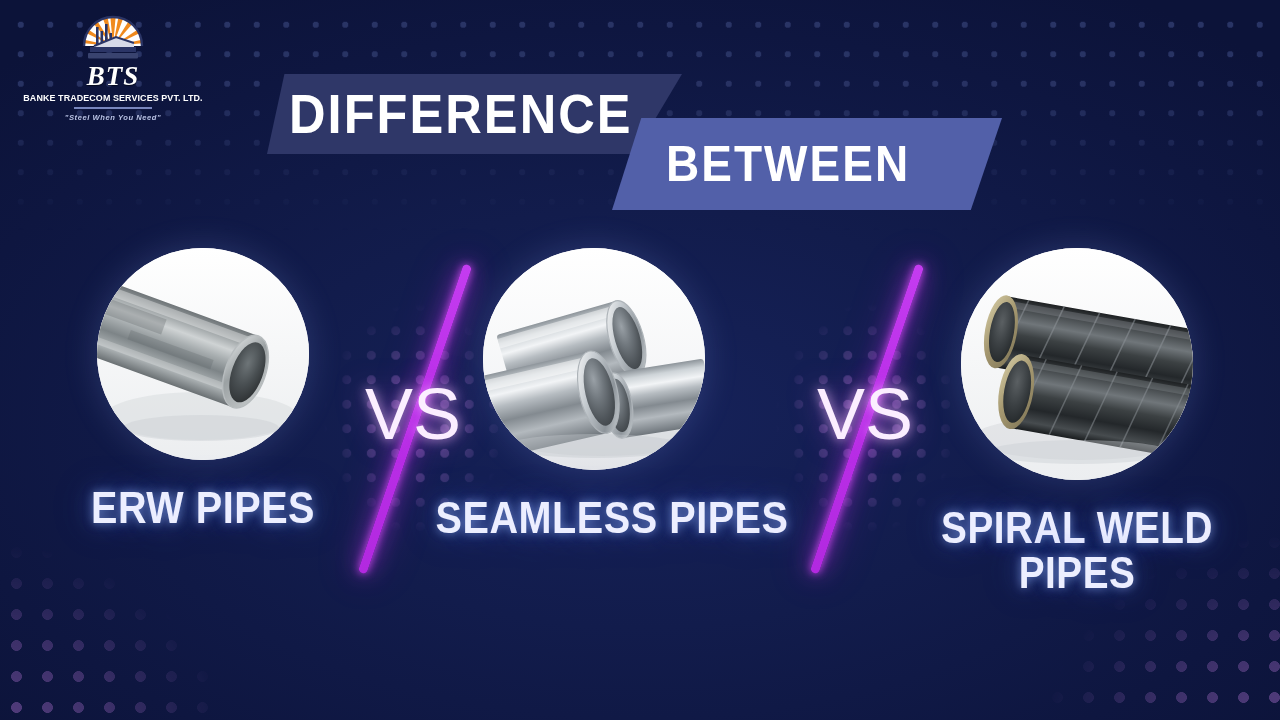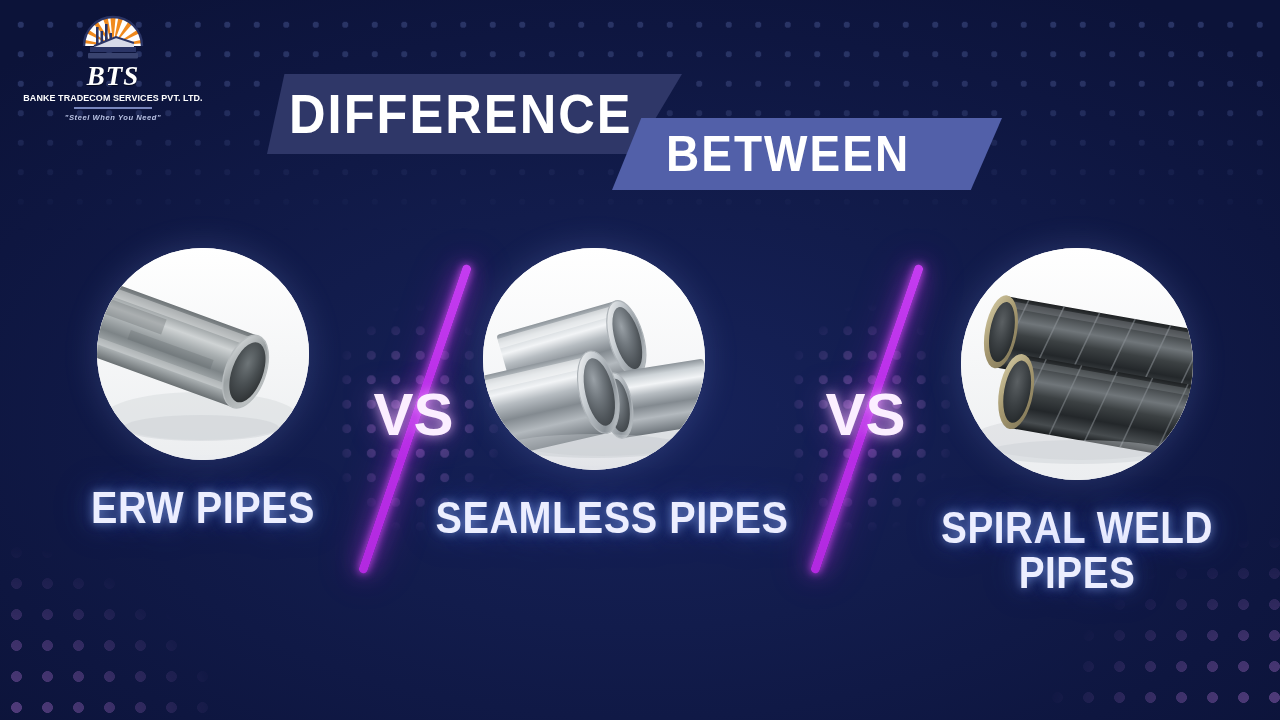--- a/index.html
+++ b/index.html
@@ -76,21 +76,21 @@
     display:flex; align-items:center;
   }
   .banner-diff {
     left:267px; top:74px; width:415px; height:80px;
     background:#2f3768;
     clip-path:polygon(4.2% 0%, 100% 0%, 88.5% 100%, 0% 100%);
     padding-left:22px;
     text-align:right;
   }
   .banner-betw {
-    left:612px; top:118px; width:390px; height:72px;
+    left:612px; top:118px; width:390px; height:92px;
     background:#5260a9;
     clip-path:polygon(7.5% 0%, 100% 0%, 92% 100%, 0% 100%);
     padding-left:54px;
   }
   .banner-text {
     font-weight:700; color:#ffffff;
     letter-spacing:2.2px;
     transform:scaleX(.92); transform-origin:left center;
     white-space:nowrap;
   }
@@ -152,21 +152,21 @@
     border-radius:5px;
     background:linear-gradient(to bottom,#c43cf0 0%,#bb2fe8 45%,#b229e0 100%);
     box-shadow:
        0 0 9px rgba(214,74,248,.95),
        0 0 22px rgba(190,50,235,.75),
        0 0 44px rgba(160,40,210,.45);
   }
   .div-vs {
     position:absolute; left:50%; top:50%;
     transform:translate(-52%,-56%);
-    font-size:60px; font-weight:700; letter-spacing:0px;
+    font-size:72px; font-weight:400; letter-spacing:0px;
     color:#fbeeff;
     text-shadow:
        0 0 12px rgba(244,190,255,.80),
        0 0 30px rgba(205,90,245,.55);
   }
 </style>
 </head>
 <body>
 
 <div id="canvas">

